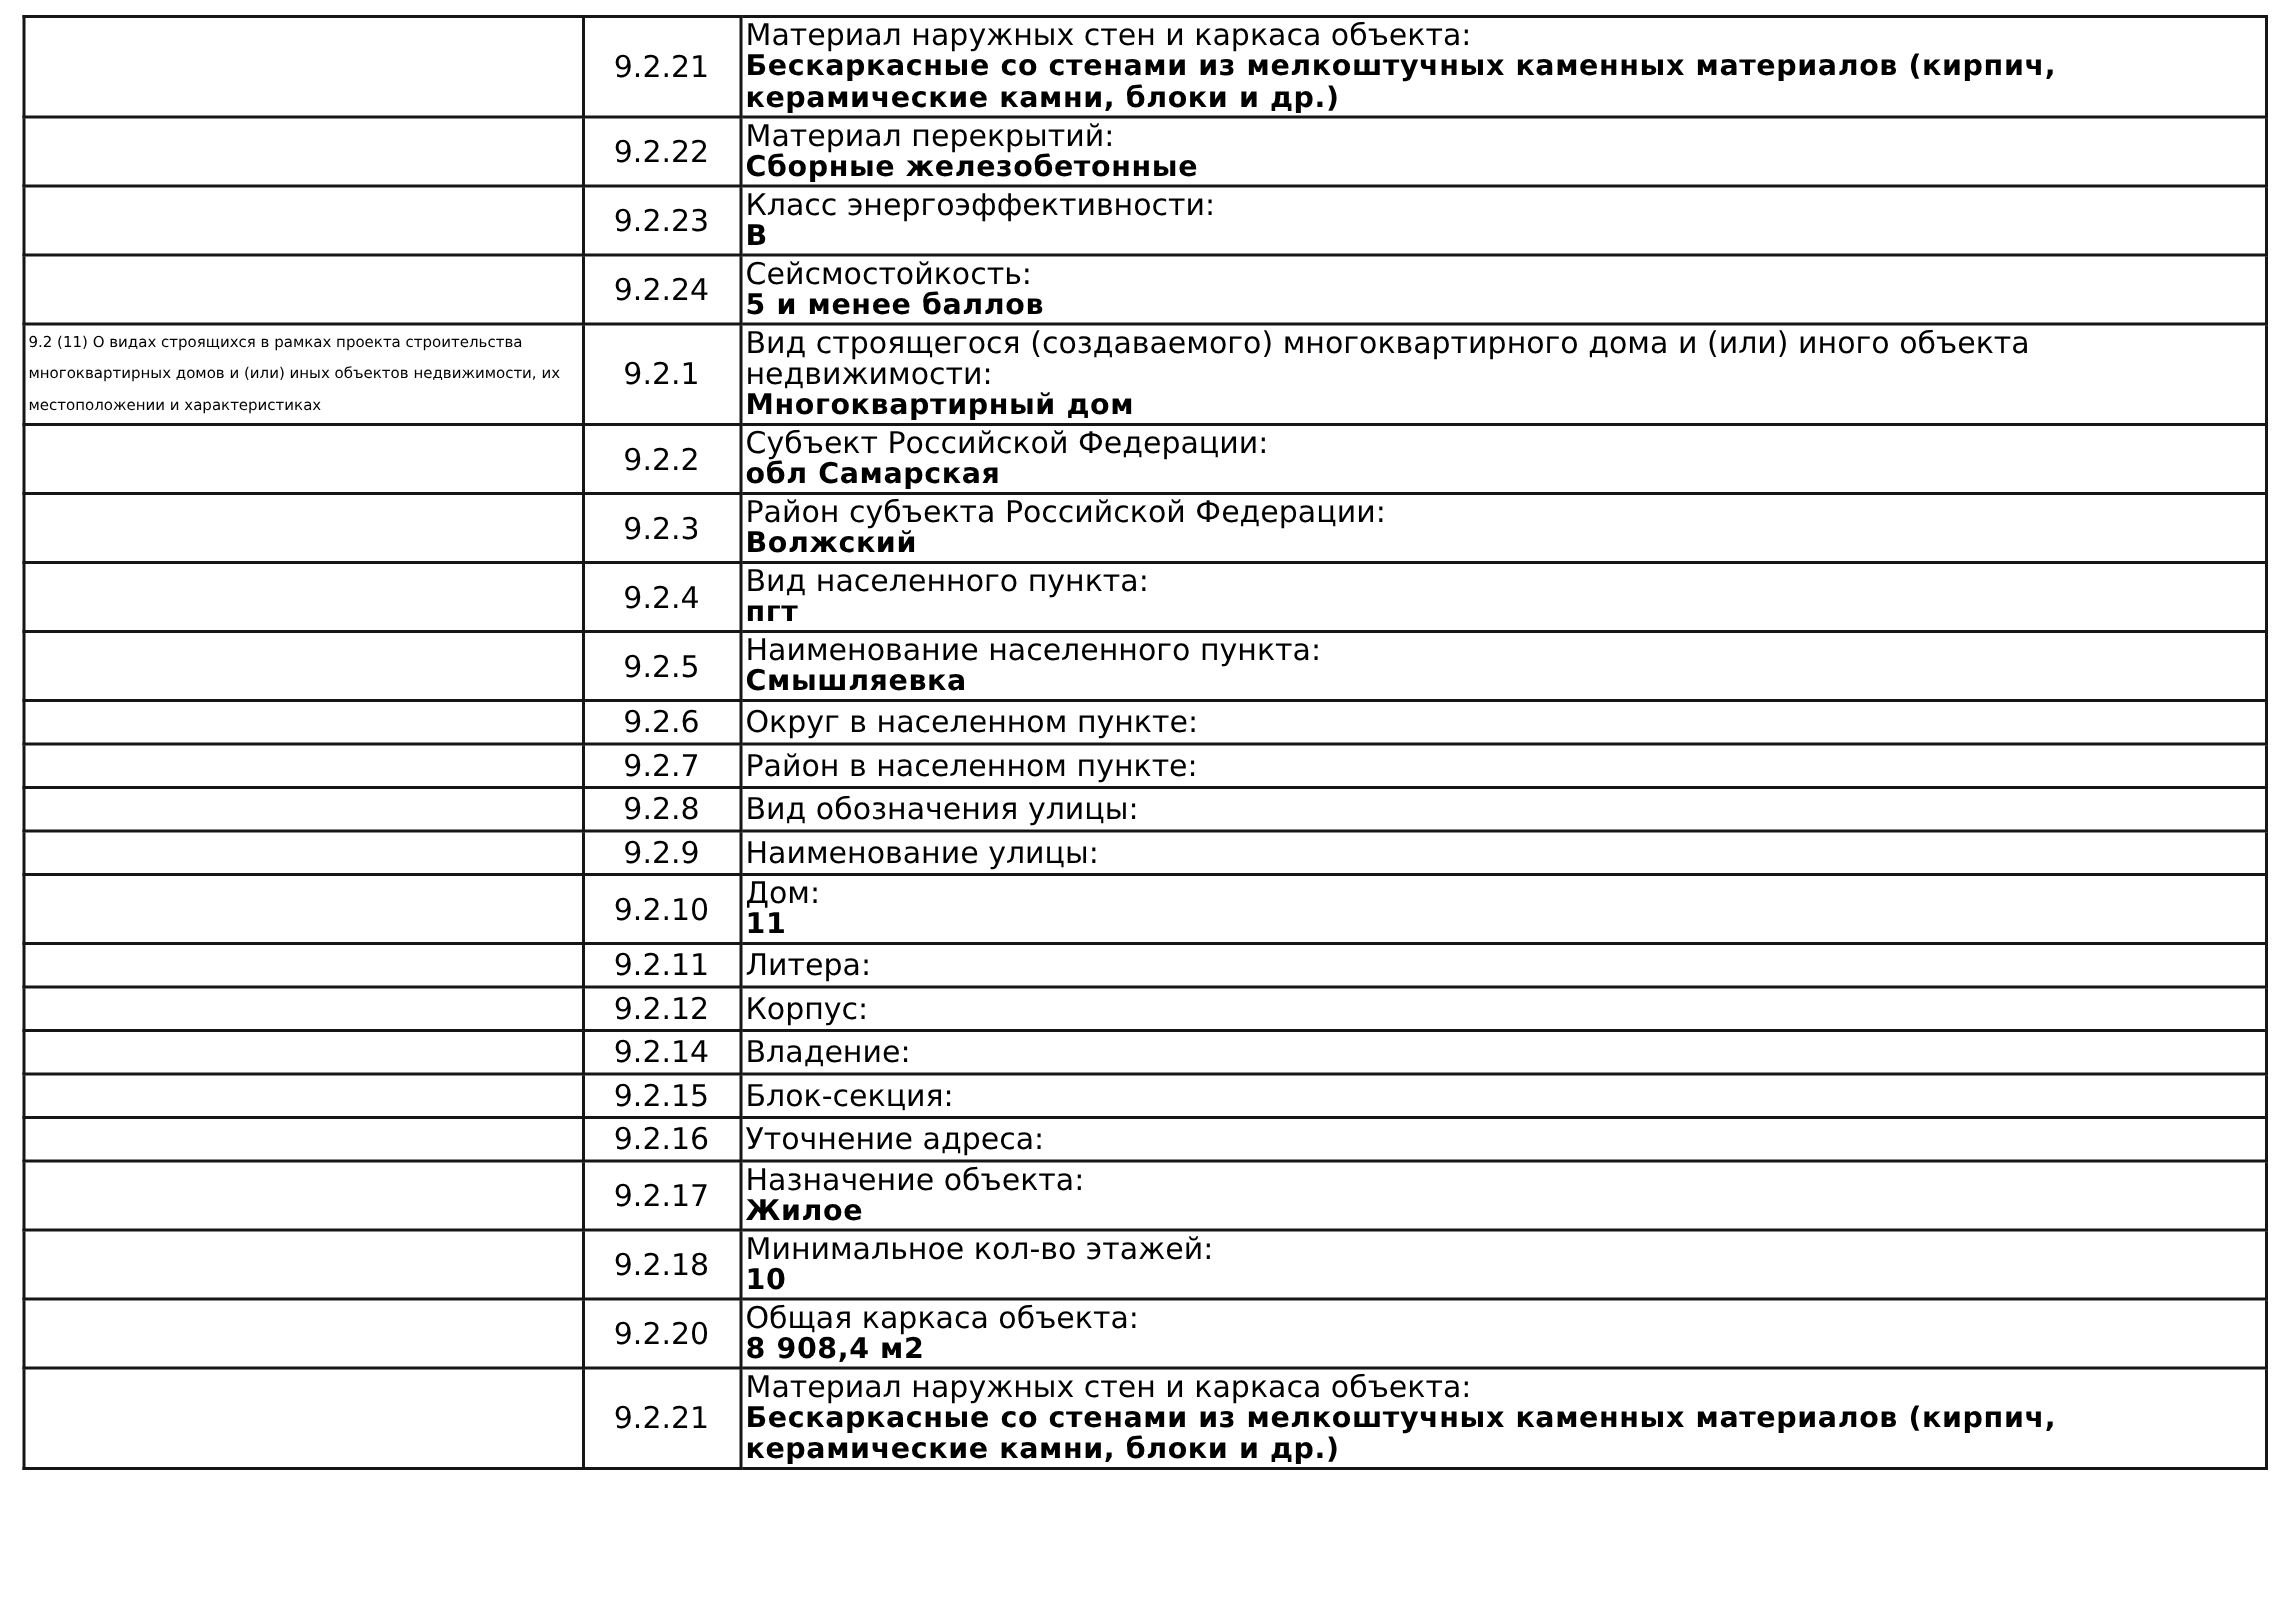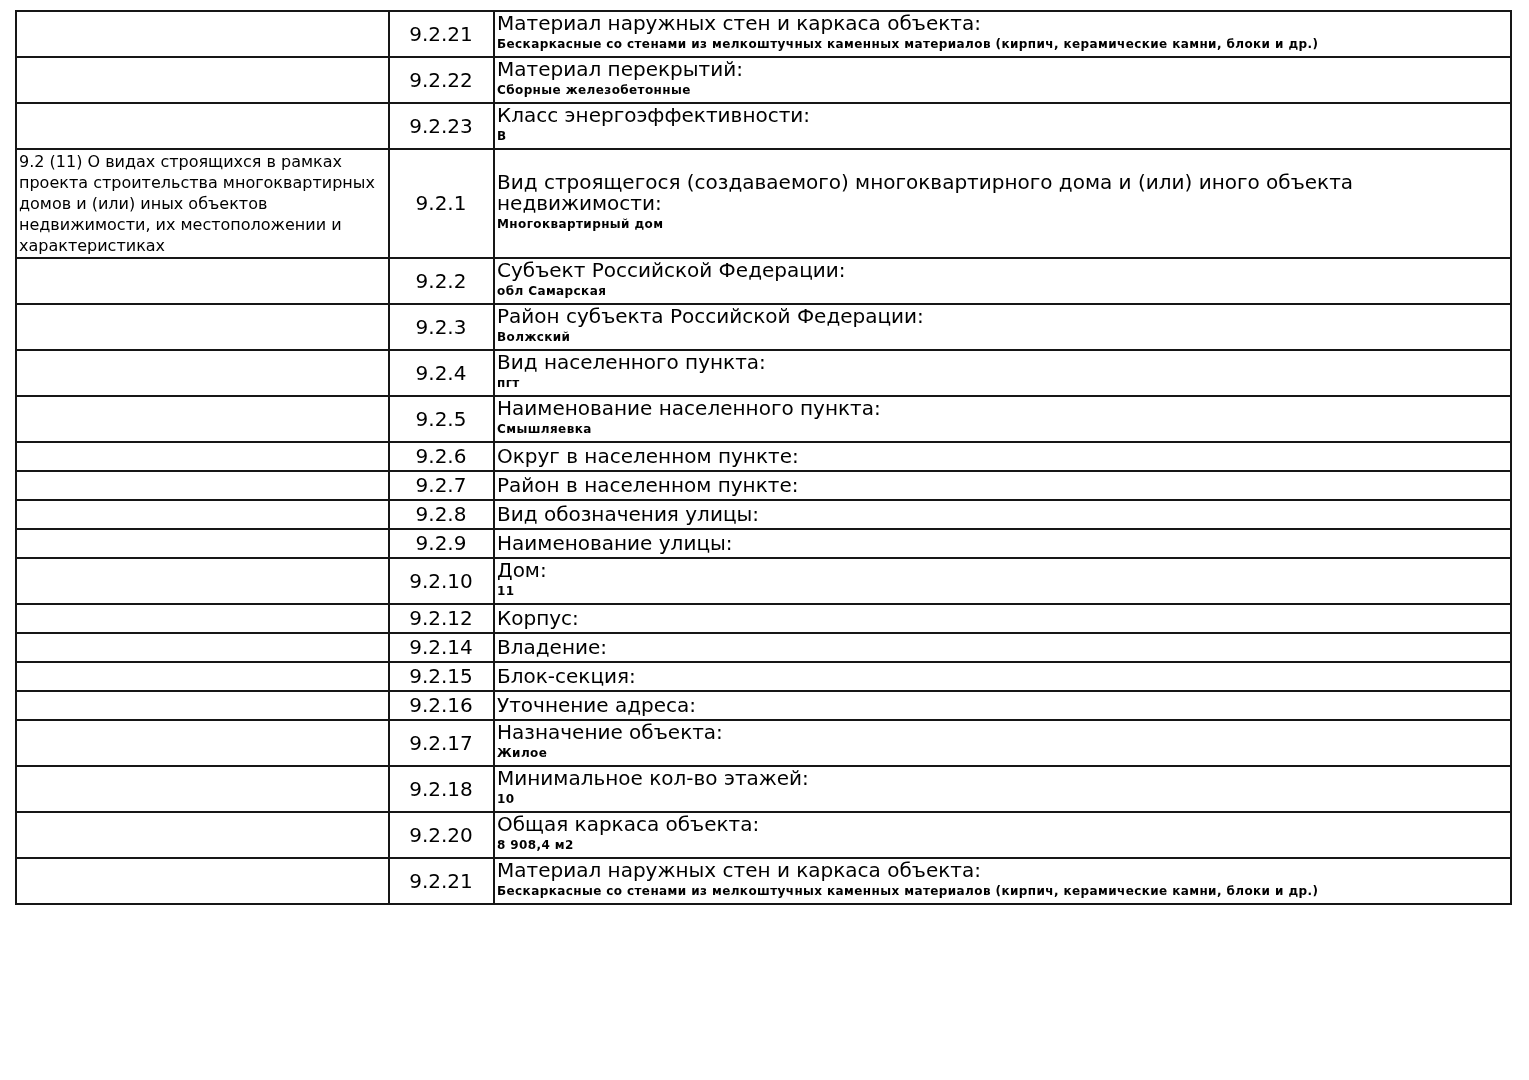--- a/index.html
+++ b/index.html
@@ -24,42 +24,42 @@
   }
   table.decl td {
     border: 2px solid #161616;
     vertical-align: middle;
     padding: 1px 3px 1px 2px;
     height: 25px;
     overflow: hidden;
     word-wrap: break-word;
   }
   td.c-section {
-    font-size: 16px;
+    font-size: 10px;
     line-height: 21px;
     vertical-align: middle;
     margin-top: 32px;
   }
   td.c-num {
     font-size: 20px;
     line-height: 21px;
     padding-left: 4px;
     vertical-align: middle;
     text-align: center;
   }
   td.c-content {
     vertical-align: middle;
   }
   .field-label {
     font-size: 20px;
     line-height: 21px;
     font-weight: normal;
   }
   .field-value {
-    font-size: 12px;
+    font-size: 19px;
     line-height: 21px;
     font-weight: bold;
     letter-spacing: 0.4px;
   }
 </style>
 </head>
 <body>
 
 <div class="page">
   <table class="decl">
@@ -87,20 +87,28 @@
         </tr>
         <tr>
           <td class="c-section"></td>
           <td class="c-num">9.2.23</td>
           <td class="c-content">
             <div class="field-label">Класс энергоэффективности:</div>
             <div class="field-value">В</div>
           </td>
         </tr>
         <tr>
+          <td class="c-section"></td>
+          <td class="c-num">9.2.24</td>
+          <td class="c-content">
+            <div class="field-label">Сейсмостойкость:</div>
+            <div class="field-value">5 и менее баллов</div>
+          </td>
+        </tr>
+        <tr>
           <td class="c-section">9.2 (11) О видах строящихся в рамках проекта строительства многоквартирных домов и (или) иных объектов недвижимости, их местоположении и характеристиках</td>
           <td class="c-num">9.2.1</td>
           <td class="c-content">
             <div class="field-label">Вид строящегося (создаваемого) многоквартирного дома и (или) иного объекта недвижимости:</div>
             <div class="field-value">Многоквартирный дом</div>
           </td>
         </tr>
         <tr>
           <td class="c-section"></td>
           <td class="c-num">9.2.2</td>
@@ -160,20 +168,27 @@
           <td class="c-content">
             <div class="field-label">Наименование улицы:</div>
           </td>
         </tr>
         <tr>
           <td class="c-section"></td>
           <td class="c-num">9.2.10</td>
           <td class="c-content">
             <div class="field-label">Дом:</div>
             <div class="field-value">11</div>
+          </td>
+        </tr>
+        <tr>
+          <td class="c-section"></td>
+          <td class="c-num">9.2.11</td>
+          <td class="c-content">
+            <div class="field-label">Литера:</div>
           </td>
         </tr>
         <tr>
           <td class="c-section"></td>
           <td class="c-num">9.2.12</td>
           <td class="c-content">
             <div class="field-label">Корпус:</div>
           </td>
         </tr>
         <tr>

